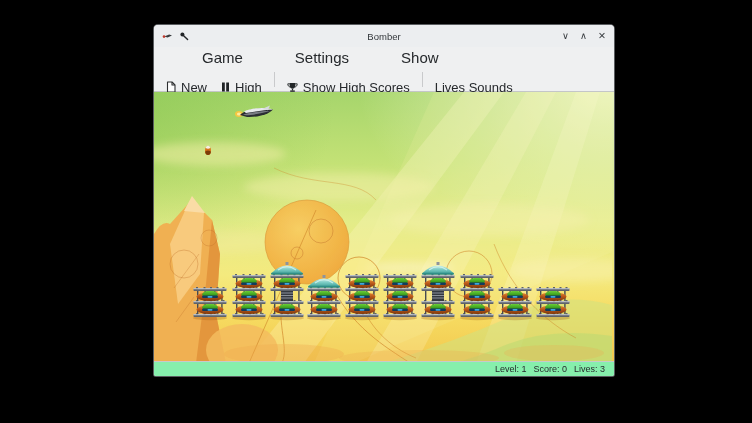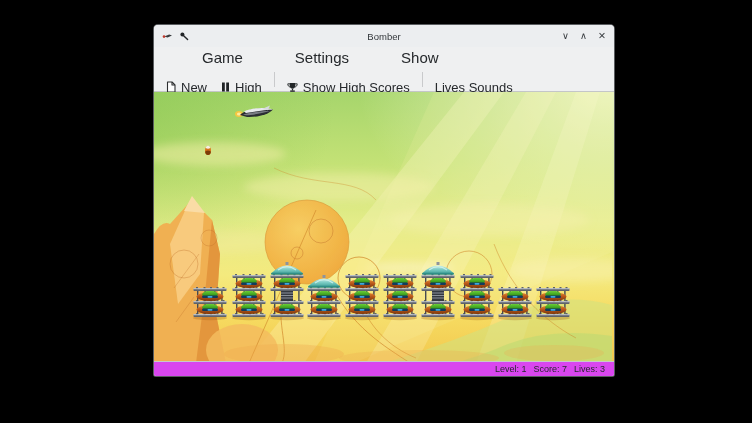--- a/index.html
+++ b/index.html
@@ -30,21 +30,21 @@
   
   .game-area{position:relative;flex:1 1 auto;overflow:hidden;
     background:
       radial-gradient(ellipse 430px 300px at 100% -6%, rgba(255,253,216,.85), rgba(255,253,216,0) 60%),
       radial-gradient(ellipse 320px 230px at -6% 8%, rgba(128,194,74,.5), rgba(128,194,74,0) 65%),
       linear-gradient(to bottom,#a6d56c 0%,#c2e175 25%,#e3ec88 48%,#f4ea7e 68%,#f6da60 84%,#f2c94f 100%);}
   .game-svg{position:absolute;left:0;top:0;}
   .plane{position:absolute;width:42px;height:20px;}
   .bomb{position:absolute;width:8px;height:11px;}
   
-  .statusbar{height:14px;flex:0 0 14px;background:#d946ef;border-top:1px solid #c8c9ca;
+  .statusbar{height:14px;flex:0 0 14px;background:#86efac;border-top:1px solid #c8c9ca;
              display:flex;align-items:center;justify-content:flex-end;gap:7px;
              padding:0 9px;font-size:9px;color:#26292c;}
 </style>
 </head>
 <body>
 
 <div class="stage">
   <div class="window">
 
     <div class="titlebar">
@@ -713,18 +713,18 @@
 
       <svg class="bomb" viewBox="0 0 8 11" style="left: 50px; top: 53px;">
         <path d="M4,1 C6.5,1 7,4 7,6 C7,8.5 5.8,10 4,10 C2.2,10 1,8.5 1,6 C1,4 1.5,1 4,1 Z" fill="#d8741a"></path>
         <path d="M4,5.5 C6,5.5 6.8,6.5 6.8,7 C6.6,9 5.6,10 4,10 C2.4,10 1.4,9 1.2,7 C1.2,6.5 2,5.5 4,5.5 Z" fill="#7a3c08"></path>
         <ellipse cx="4" cy="2.2" rx="2.1" ry="1.5" fill="#f3efe2"></ellipse>
       </svg>
     </div>
 
     <div class="statusbar">
       <span>Level: 1</span>
-      <span>Score: 7</span>
+      <span>Score: 0</span>
       <span>Lives: 3</span>
     </div>
 
   </div>
 </div>
 
 </body></html>

